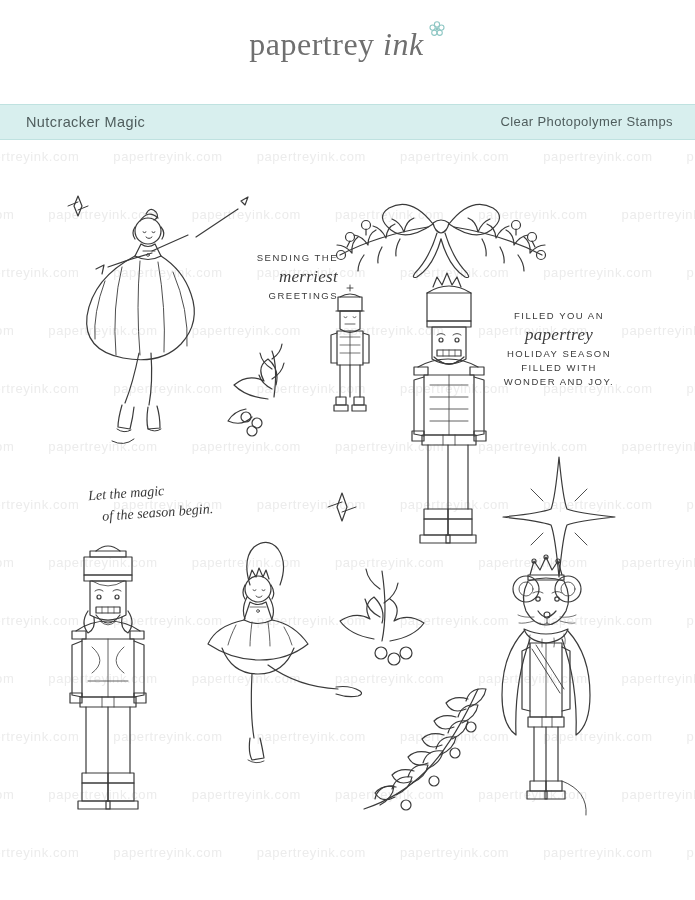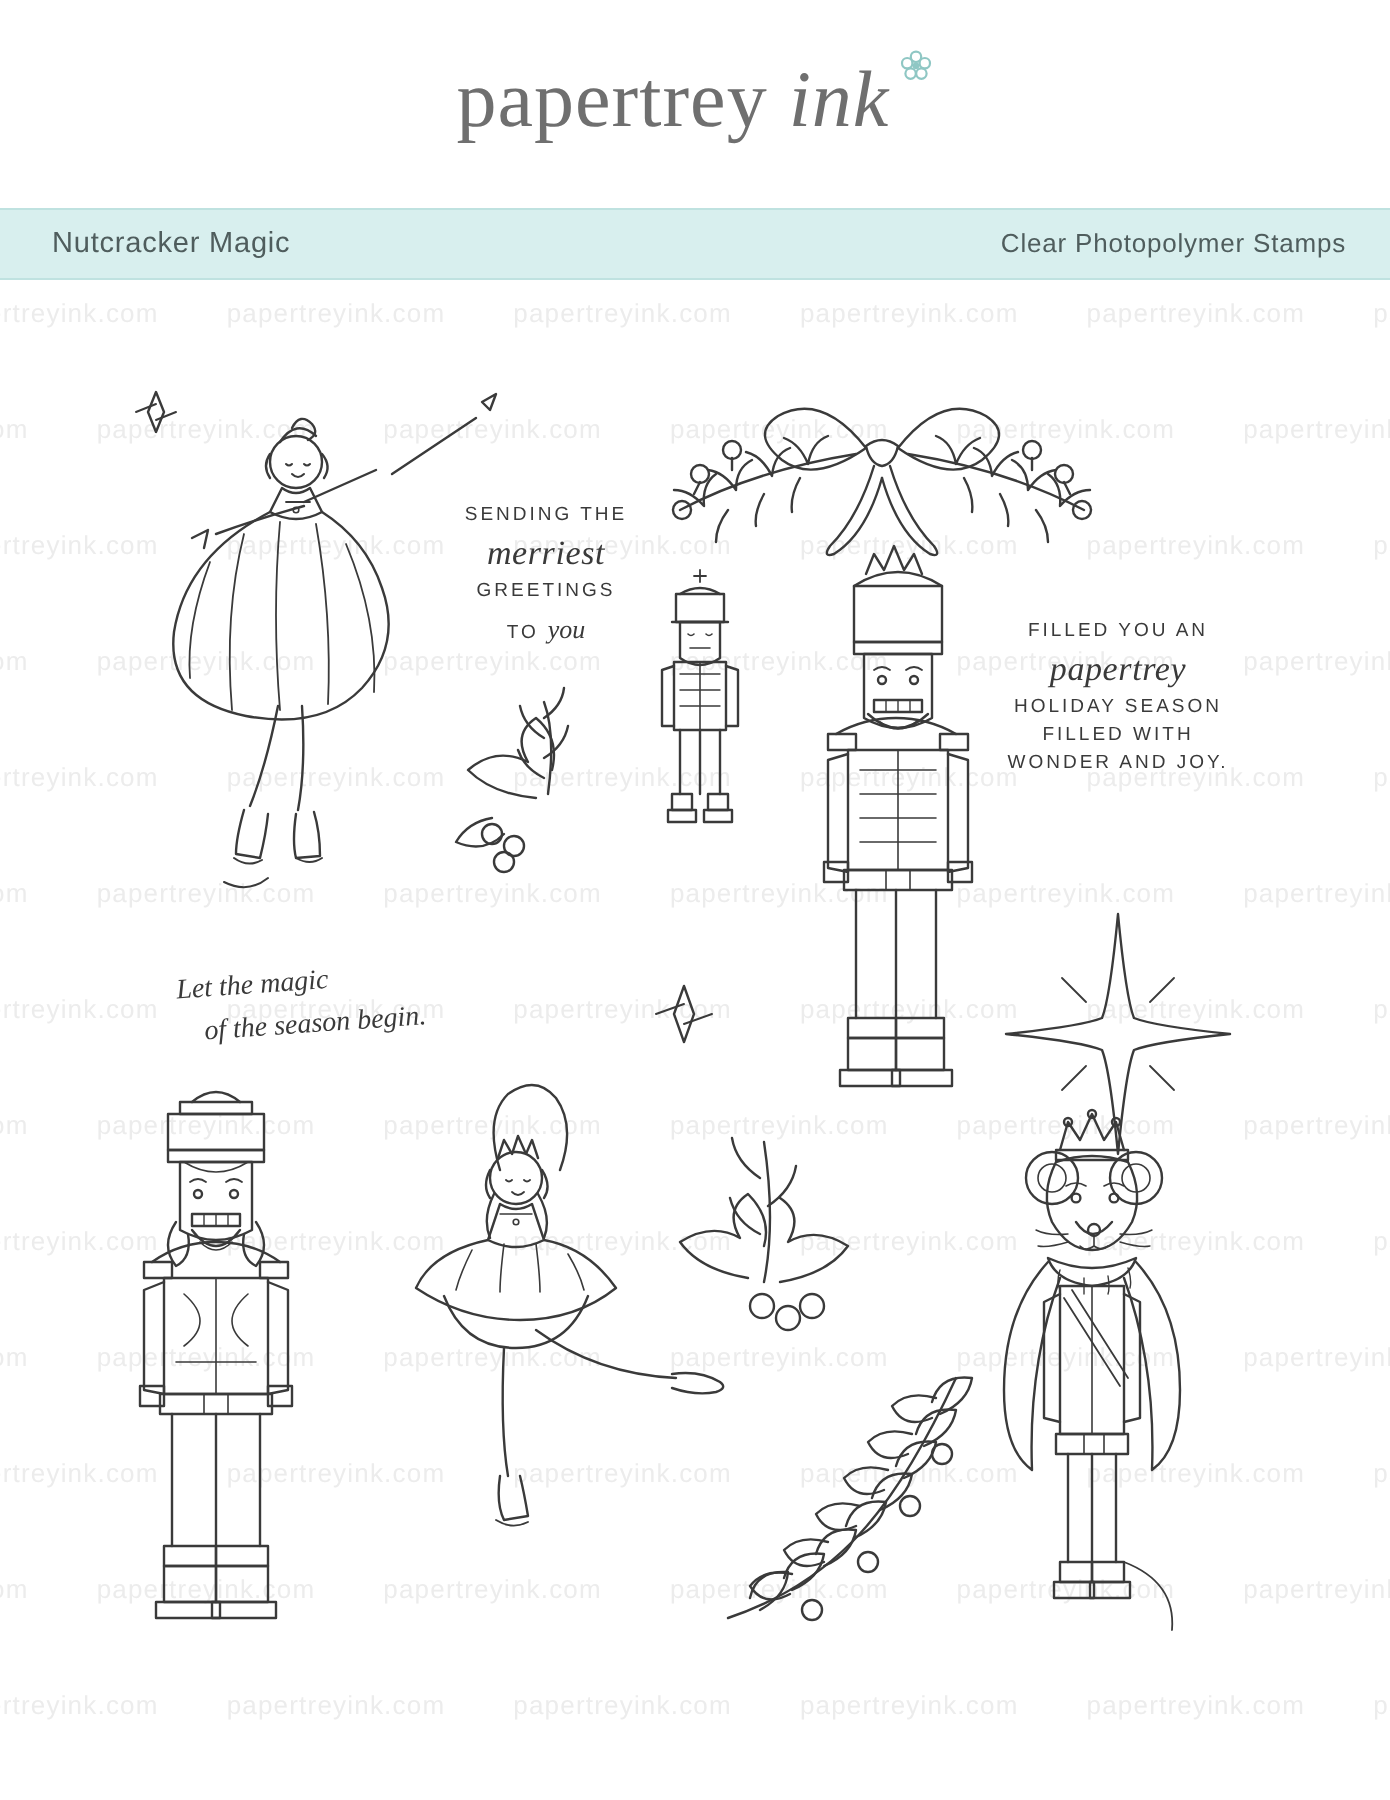--- a/index.html
+++ b/index.html
@@ -27,21 +27,21 @@
   .brand {
     position: absolute;
     top: 26px;
     left: 0;
     width: 695px;
     text-align: center;
     height: 62px;
   }
   .brand-text {
     font-family: "Liberation Serif", serif;
-    font-size: 40px;
+    font-size: 32px;
     letter-spacing: 0.5px;
     color: #6f6f6f;
     display: inline-block;
     vertical-align: middle;
   }
   .brand-text .ink {
     font-style: italic;
     font-family: "Liberation Serif", serif;
   }
   .brand-flower {
@@ -527,25 +527,24 @@
           <path d="M396 646 q-14 -3 -21 6 q7 11 20 4"></path>
           <circle cx="471" cy="586" r="5"></circle>
           <circle cx="455" cy="612" r="5"></circle>
           <circle cx="434" cy="640" r="5"></circle>
           <circle cx="406" cy="664" r="5"></circle>
         </g>
 
       </svg>
     </div>
 
-    <div class="sent" style="left:208px; top:110px; width:130px;">
+    <div class="sent" style="left:208px; top:110px; width:130px;text-align:right;">
       <div class="cap">SENDING THE</div>
       <div class="scriptbig">merriest</div>
       <div class="cap">GREETINGS</div>
-      <div><span class="cap">TO</span> <span class="scriptsm">you</span></div>
     </div>
 
     <div class="sent" style="left:484px; top:168px; width:150px;">
       <div class="cap">FILLED YOU AN</div>
       <div class="scriptbig">papertrey</div>
       <div class="cap">HOLIDAY SEASON</div>
       <div class="cap">FILLED WITH</div>
       <div class="cap">WONDER AND JOY.</div>
     </div>
 

